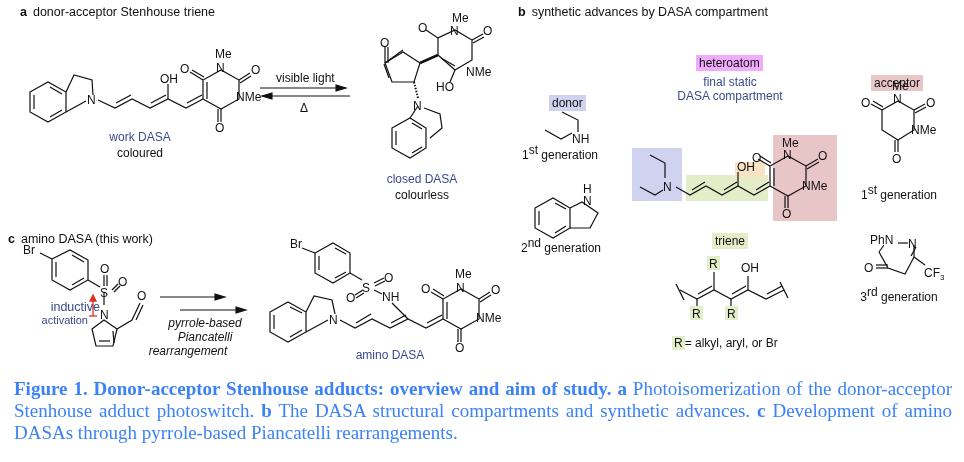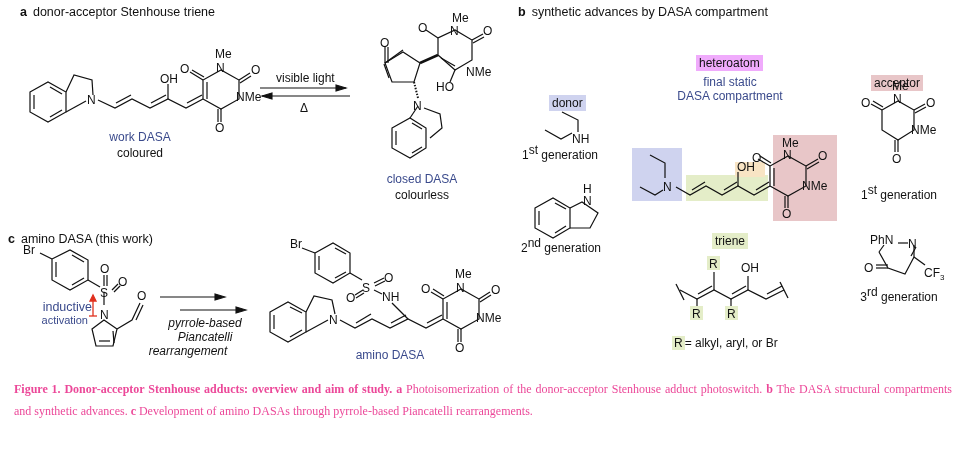--- a/index.html
+++ b/index.html
@@ -4,21 +4,21 @@
 <style>
   html,body{margin:0;padding:0;background:#fff;}
   body{width:964px;height:462px;position:relative;overflow:hidden;font-family:"Liberation Sans",sans-serif;color:#111;}
   .abs{position:absolute;}
   .panel-title{font-size:12.5px;white-space:nowrap;}
   .panel-title b{font-weight:bold;margin-right:6px;}
   .lbl{font-size:12px;white-space:nowrap;text-align:center;}
   .blue{color:#3a4a8c;}
   svg{position:absolute;left:0;top:0;overflow:visible;}
   svg text{font-family:"Liberation Sans",sans-serif;font-size:12px;fill:#111;}
-  .caption{left:14px;top:378px;width:938px;font-family:"Liberation Serif",serif;font-size:12px;line-height:22px;text-align:justify;color:#ec4899;}
+  .caption{left:14px;top:378px;width:938px;font-family:"Liberation Serif",serif;font-size:19px;line-height:22px;text-align:justify;color:#3b82f6;}
   .caption b{font-weight:bold;}
   sup{font-size:12px;vertical-align:super;line-height:0;}
   .hl{padding:1px 3px;}
 </style>
 </head>
 <body>
 
 <div class="abs panel-title" style="left:20px;top:5px;">
   <b>a</b><span>donor-acceptor Stenhouse triene</span>
 </div>
@@ -308,21 +308,21 @@
   <text x="382" y="301">NH</text>
   <text x="329" y="324">N</text>
   <text x="421" y="293">O</text>
   <text x="455" y="278">Me</text>
   <text x="456" y="292">N</text>
   <text x="491" y="294">O</text>
   <text x="476" y="322">NMe</text>
   <text x="455" y="352">O</text>
 </svg>
 
-<div class="abs lbl blue" style="left:32px;top:300px;text-align:right;width:60px;font-size:12.5px;">inductive</div>
+<div class="abs lbl blue" style="left:40px;top:300px;text-align:right;width:60px;font-size:12.5px;">inductive</div>
 <div class="abs lbl blue" style="left:28px;top:314px;text-align:right;width:60px;font-size:11px;">activation</div>
 <div class="abs lbl" style="left:160px;top:316px;width:90px;font-style:italic;">pyrrole-based</div>
 <div class="abs lbl" style="left:160px;top:330px;width:90px;font-style:italic;">Piancatelli</div>
 <div class="abs lbl" style="left:143px;top:344px;width:90px;font-style:italic;">rearrangement</div>
 <div class="abs lbl blue" style="left:350px;top:348px;width:80px;">amino DASA</div>
 
 <div class="abs caption">
   <b>Figure 1. Donor-acceptor Stenhouse adducts: overview and aim of study.</b>
   <b>a</b><span> Photoisomerization of the donor-acceptor Stenhouse adduct photoswitch. </span><b>b</b><span> The DASA structural compartments and synthetic advances. </span><b>c</b><span> Development of amino DASAs through pyrrole-based Piancatelli rearrangements.</span>
 </div>

